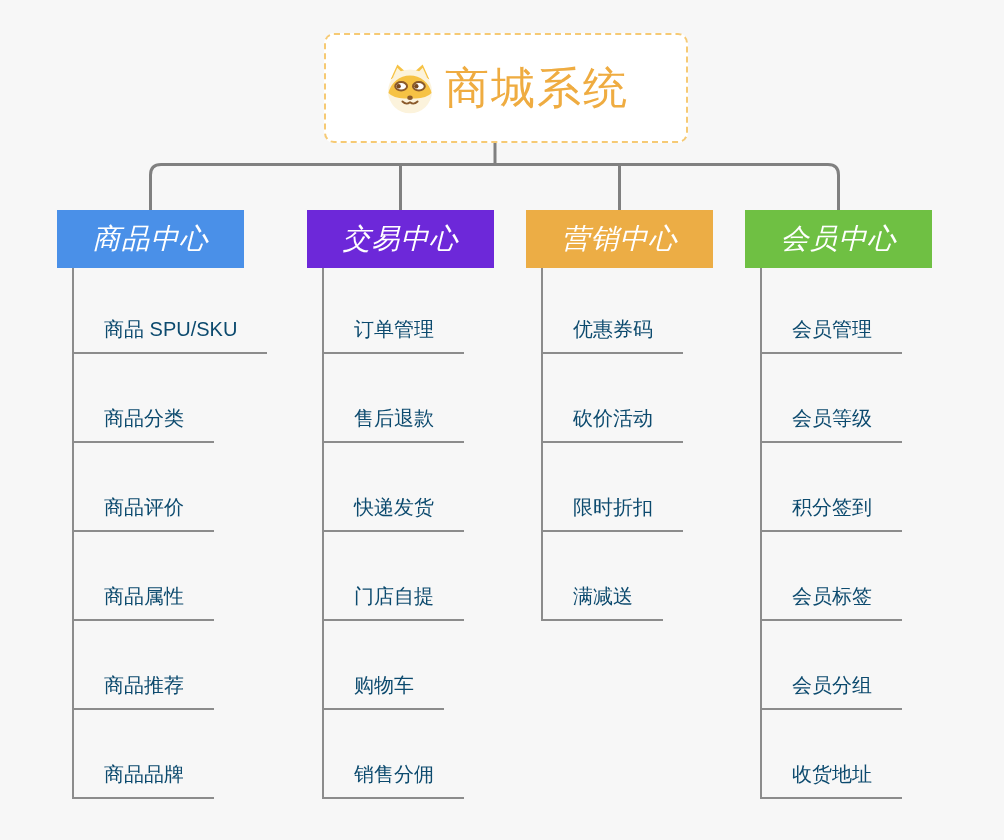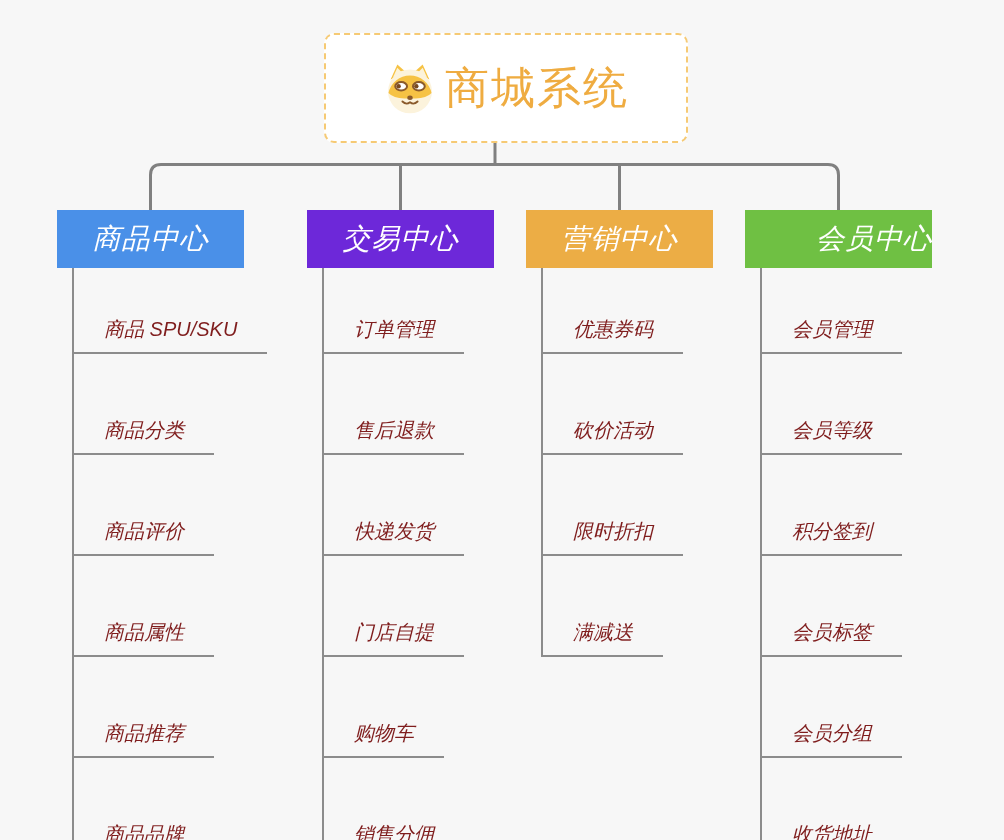--- a/index.html
+++ b/index.html
@@ -51,50 +51,49 @@
     justify-content: center;
     color: #FFFFFF;
     font-size: 28px;
     letter-spacing: 1px;
     white-space: nowrap;
     font-style: italic;
   }
   .branch-box.b0 { left: 57px;  }
   .branch-box.b1 { left: 307px; }
   .branch-box.b2 { left: 526px; }
-  .branch-box.b3 { left: 745px; justify-content: flex-end; }
+  .branch-box.b3 { left: 745px; }
 
   
   .leaf-column {
     position: absolute;
     top: 268px;
     width: 215px;
     border-left: 2px solid #8C8C8C;   
   }
   .leaf-column.c0 { left: 72px;  }
   .leaf-column.c1 { left: 322px; }
   .leaf-column.c2 { left: 541px; }
   .leaf-column.c3 { left: 760px; }
 
   .leaf-row {
-    height: 101px;
+    height: 89px;
     display: flex;
     align-items: flex-end;
   }
   .leaf-row:first-child { height: 86px; }
 
   .leaf {
     display: inline-block;
     padding: 0 30px 9px 32px;
     margin-left: -2px;                 
     border-bottom: 2px solid #8C8C8C;
     font-size: 20px;
-    color: #7f1d1d;
+    color: #0c4a6e;
     white-space: nowrap;
-    font-style: italic;
   }
 </style>
 </head>
 <body>
 
 <svg class="connectors" viewBox="0 0 1004 840" xmlns="http://www.w3.org/2000/svg">
 
   <path d="M495 143 V 163" stroke="#808080" stroke-width="3" fill="none"></path>
 
   <path d="M150.5 210 V 175 Q150.5 164.5 161 164.5 H 828 Q838.5 164.5 838.5 175 V 210" stroke="#808080" stroke-width="3" fill="none"></path>

